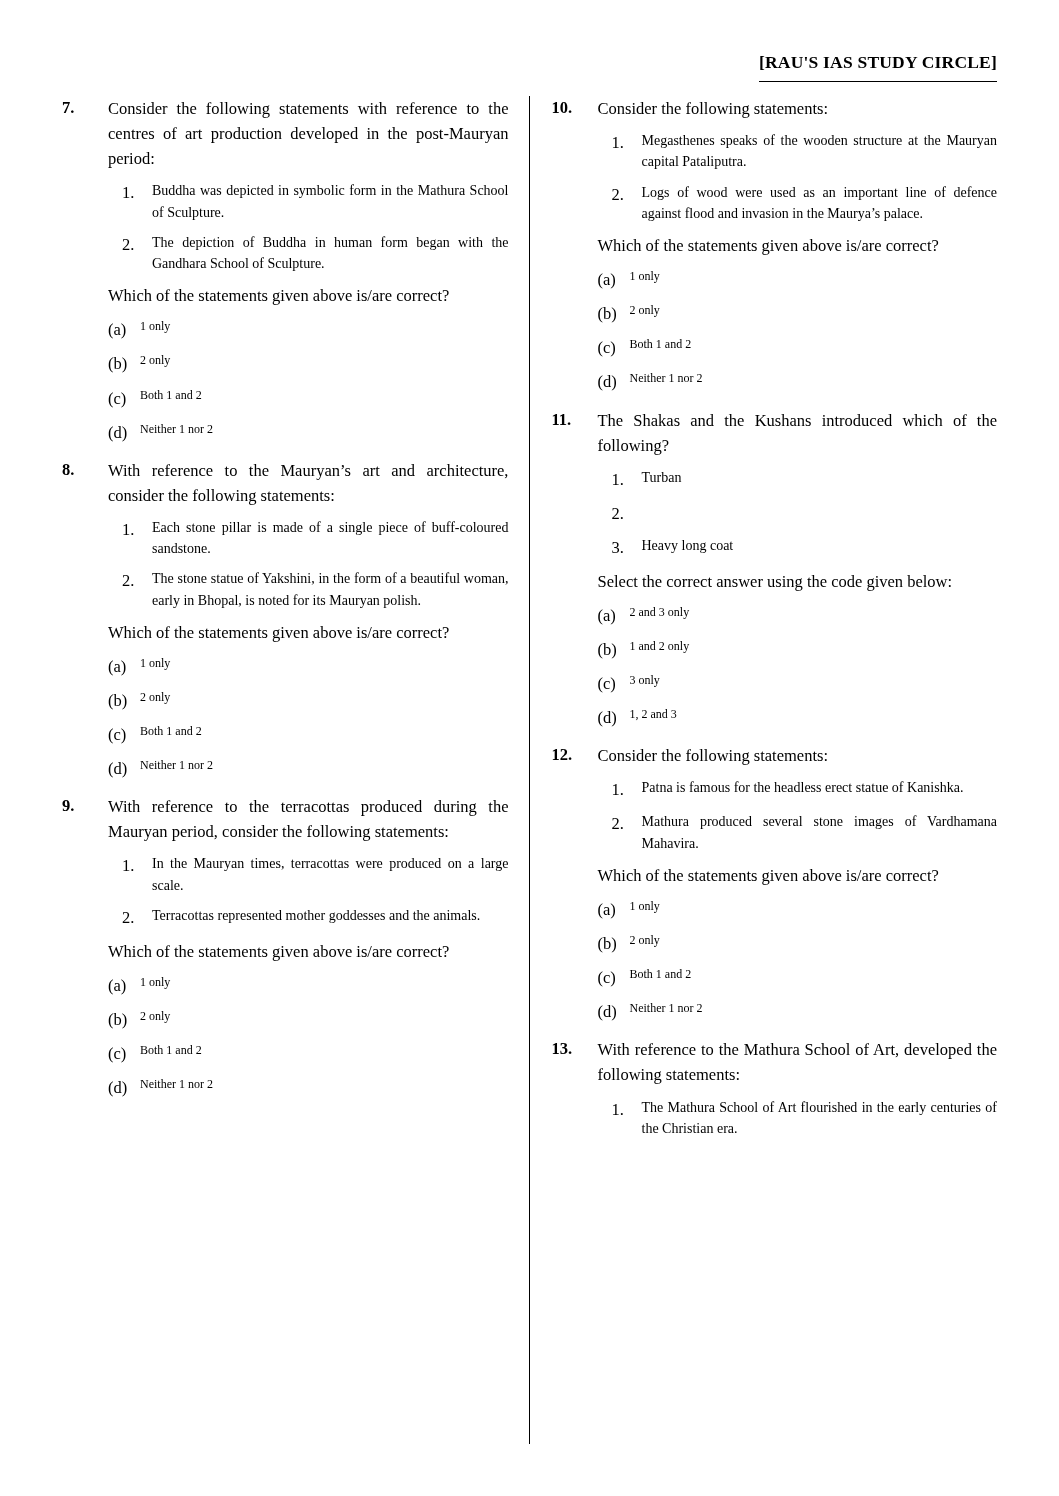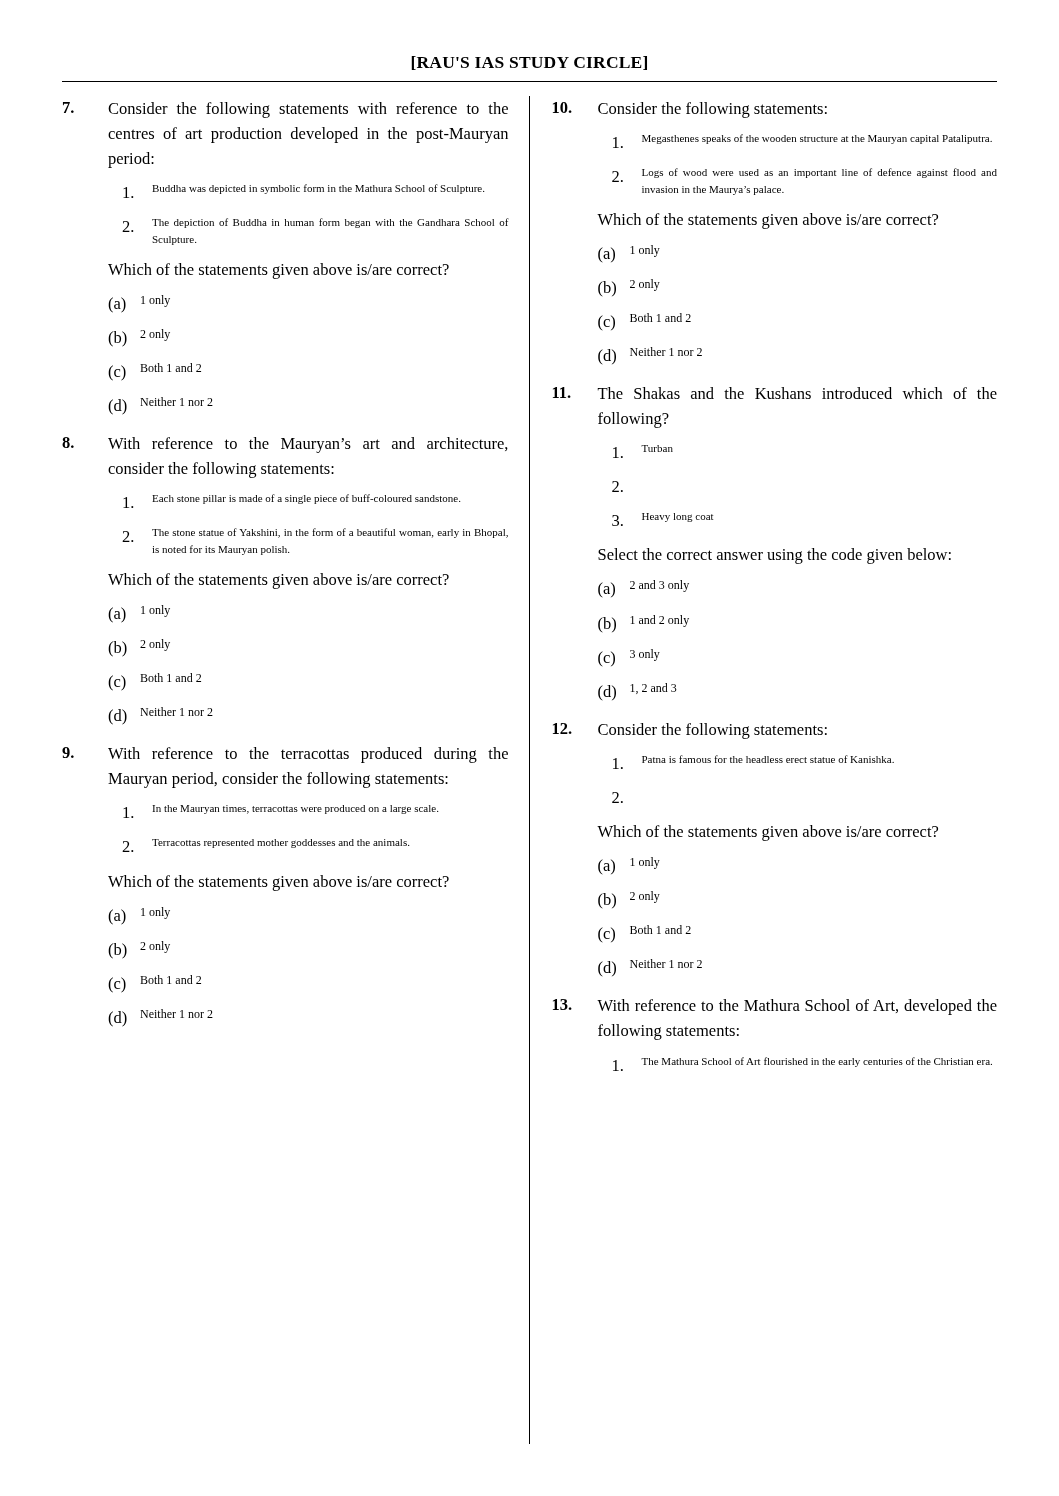--- a/index.html
+++ b/index.html
@@ -16,20 +16,21 @@
   }
   .page {
     position: absolute;
     top: 0; left: 0;
     width: 1059px;
     height: 1496px;
     box-sizing: border-box;
     padding: 52px 62px 52px 62px;
     display: flex;
     flex-direction: column;
+    align-items: flex-end;
   }
   .header {
     text-align: center;
     font-weight: bold;
     font-size: 17.5px;
     letter-spacing: 0.2px;
     padding-bottom: 8px;
     border-bottom: 1.6px solid #000;
   }
   .content {
@@ -78,21 +79,21 @@
     margin: 0 0 9px 0;
     padding-left: 14px;
   }
   .stmt-num {
     flex: 0 0 30px;
     font-size: 16.5px;
     line-height: 1.52;
   }
   .stmt-text {
     flex: 1 1 auto;
-    font-size: 11px;
+    font-size: 14px;
     line-height: 1.52;
     text-align: justify;
     text-justify: inter-word;
   }
   .opt {
     display: flex;
     align-items: flex-start;
     margin: 0 0 9px 0;
   }
   .opt-key {
@@ -309,20 +310,21 @@
           <div class="q">
             <div class="q-num">12.</div>
             <div class="q-body">
               <p class="q-text">Consider the following statements:</p>
               <div class="stmt">
                 <div class="stmt-num">1.</div>
                 <div class="stmt-text">Patna is famous for the headless erect statue of Kanishka.</div>
               </div>
               <div class="stmt">
                 <div class="stmt-num">2.</div>
+                <div class="stmt-text">Mathura produced several stone images of Vardhamana Mahavira.</div>
               </div>
               <p class="q-text">Which of the statements given above is/are correct?</p>
               <div class="opt">
                 <div class="opt-key">(a)</div>
                 <div class="opt-text">1 only</div>
               </div>
               <div class="opt">
                 <div class="opt-key">(b)</div>
                 <div class="opt-text">2 only</div>
               </div>

